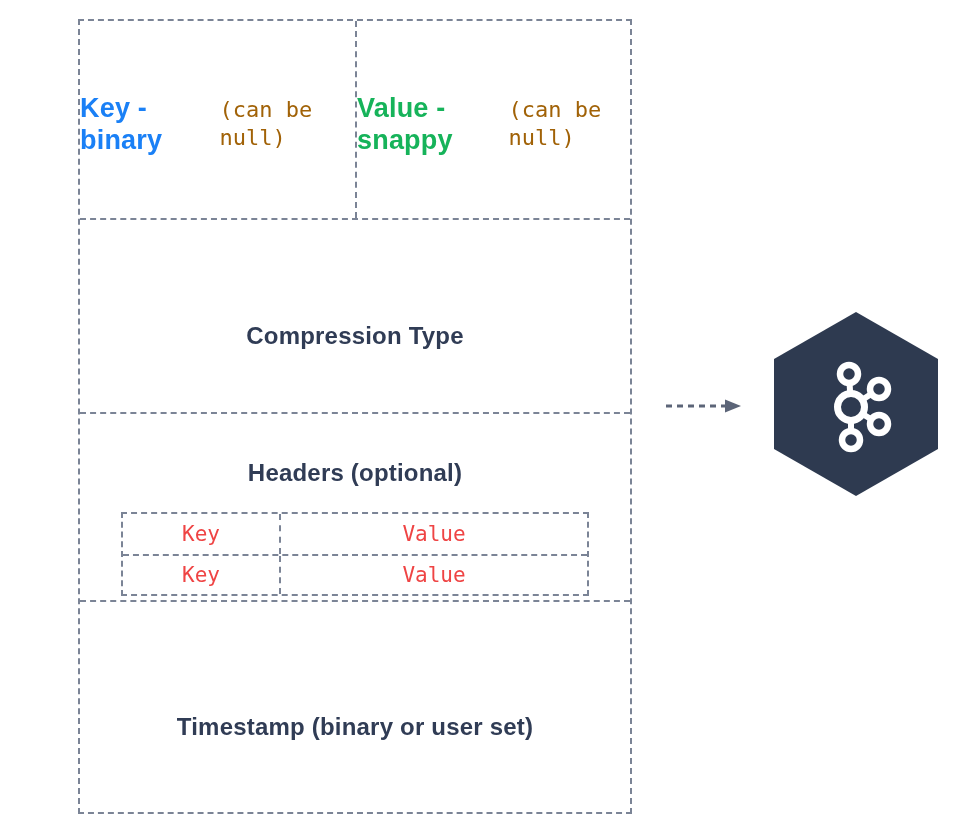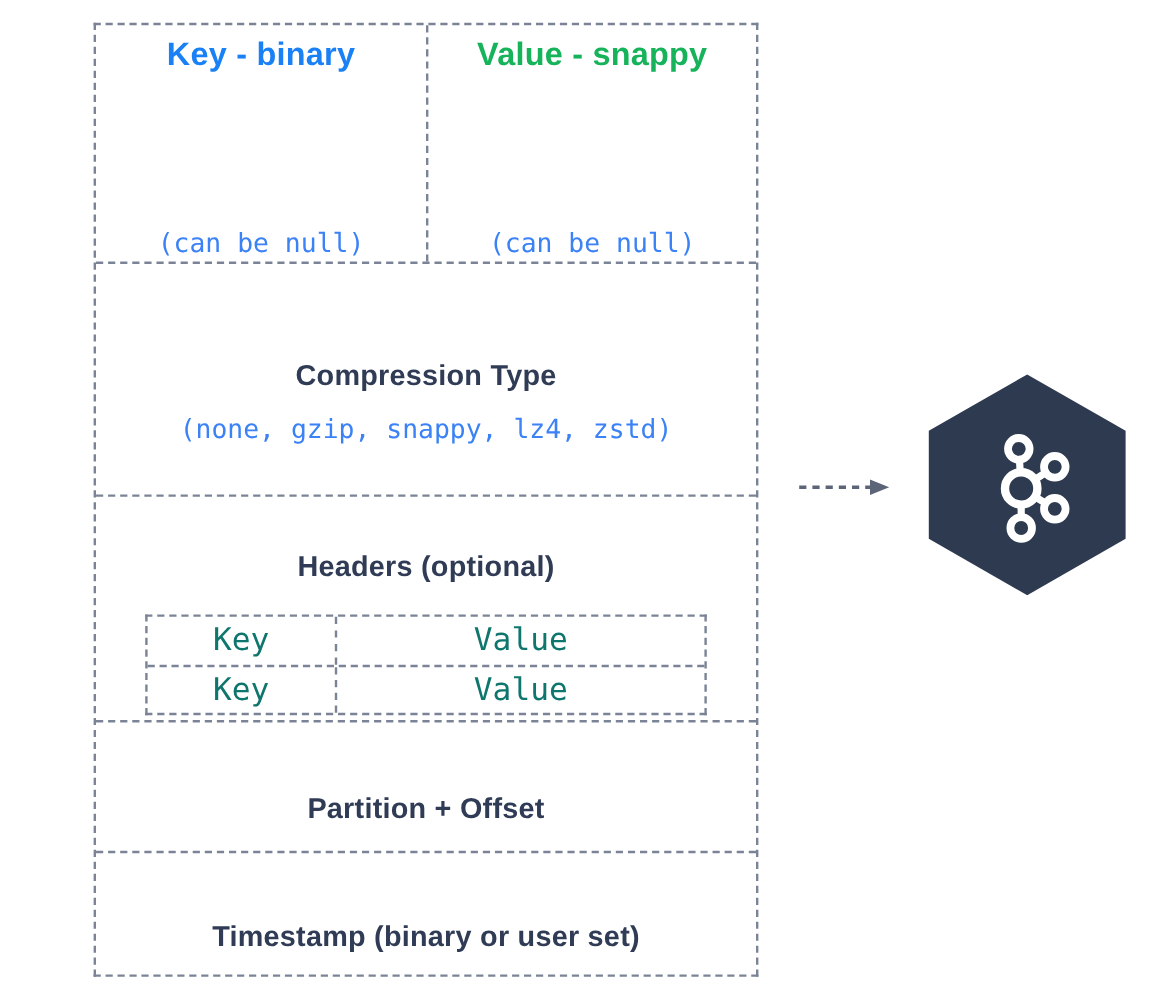--- a/index.html
+++ b/index.html
@@ -41,42 +41,42 @@
   .kv-row {
     height: 197px;
     flex-direction: row;
     align-items: stretch;
     justify-content: flex-start;
   }
   .kv-cell {
     box-sizing: border-box;
     flex: 1 1 50%;
     display: flex;
-    flex-direction: column;
+    flex-direction: row;
     align-items: center;
     justify-content: space-between;
     padding-top: 8px;
     gap: 16px;
   }
   .kv-cell.value-cell { border-left: 2px dashed #7b8496; }
 
   .cell-title {
     font-size: 27px;
     font-weight: 700;
     line-height: 32px;
     letter-spacing: 0.2px;
   }
   .key-title   { color: #1a80f6; }
   .value-title { color: #16b35a; }
 
   .mono {
     font-family: "DejaVu Sans Mono", monospace;
     font-size: 22px;
     line-height: 28px;
-    color: #3b82f6;
+    color: #a16207;
   }
 
   
   .compression-section { height: 194px; gap: 16px; }
   .headers-section     { height: 188px; gap: 24px; }
   .partition-section   { height: 109px; }
   .timestamp-section   { flex: 1 1 auto; }
 
   .section-title {
     font-size: 24px;
@@ -98,22 +98,22 @@
     display: flex;
     height: 40px;
   }
   .headers-table .h-row + .h-row { border-top: 2px dashed #7b8496; }
   .h-cell {
     box-sizing: border-box;
     display: flex;
     align-items: center;
     justify-content: center;
     font-family: "DejaVu Sans Mono", monospace;
-    font-size: 26px;
-    color: #0f766e;
+    font-size: 21px;
+    color: #ef4444;
     text-align: center;
   }
   .h-key   { width: 158px; border-right: 2px dashed #7b8496; }
   .h-value { flex: 1; }
 
   
   .arrow-svg {
     position: absolute;
     left: 664px;
     top: 398px;
@@ -137,40 +137,36 @@
         <div class="mono">(can be null)</div>
       </div>
       <div class="kv-cell value-cell">
         <div class="cell-title value-title">Value - snappy</div>
         <div class="mono">(can be null)</div>
       </div>
     </div>
 
     <div class="section compression-section">
       <div class="section-title">Compression Type</div>
-      <div class="mono">(none, gzip, snappy, lz4, zstd)</div>
     </div>
 
     <div class="section headers-section">
       <div class="section-title">Headers (optional)</div>
       <div class="headers-table">
         <div class="h-row">
           <div class="h-cell h-key">Key</div>
           <div class="h-cell h-value">Value</div>
         </div>
         <div class="h-row">
           <div class="h-cell h-key">Key</div>
           <div class="h-cell h-value">Value</div>
         </div>
       </div>
     </div>
 
-    <div class="section partition-section">
-      <div class="section-title">Partition + Offset</div>
-    </div>
 
     <div class="section timestamp-section">
       <div class="section-title">Timestamp (binary or user set)</div>
     </div>
 
   </div>
 
   <svg class="arrow-svg" width="82" height="16" viewBox="0 0 82 16">
     <line x1="2" y1="8" x2="61" y2="8" stroke="#5c6578" stroke-width="3" stroke-dasharray="6 5"></line>
     <polygon points="61,1.5 77,8 61,14.5" fill="#5c6578"></polygon>

